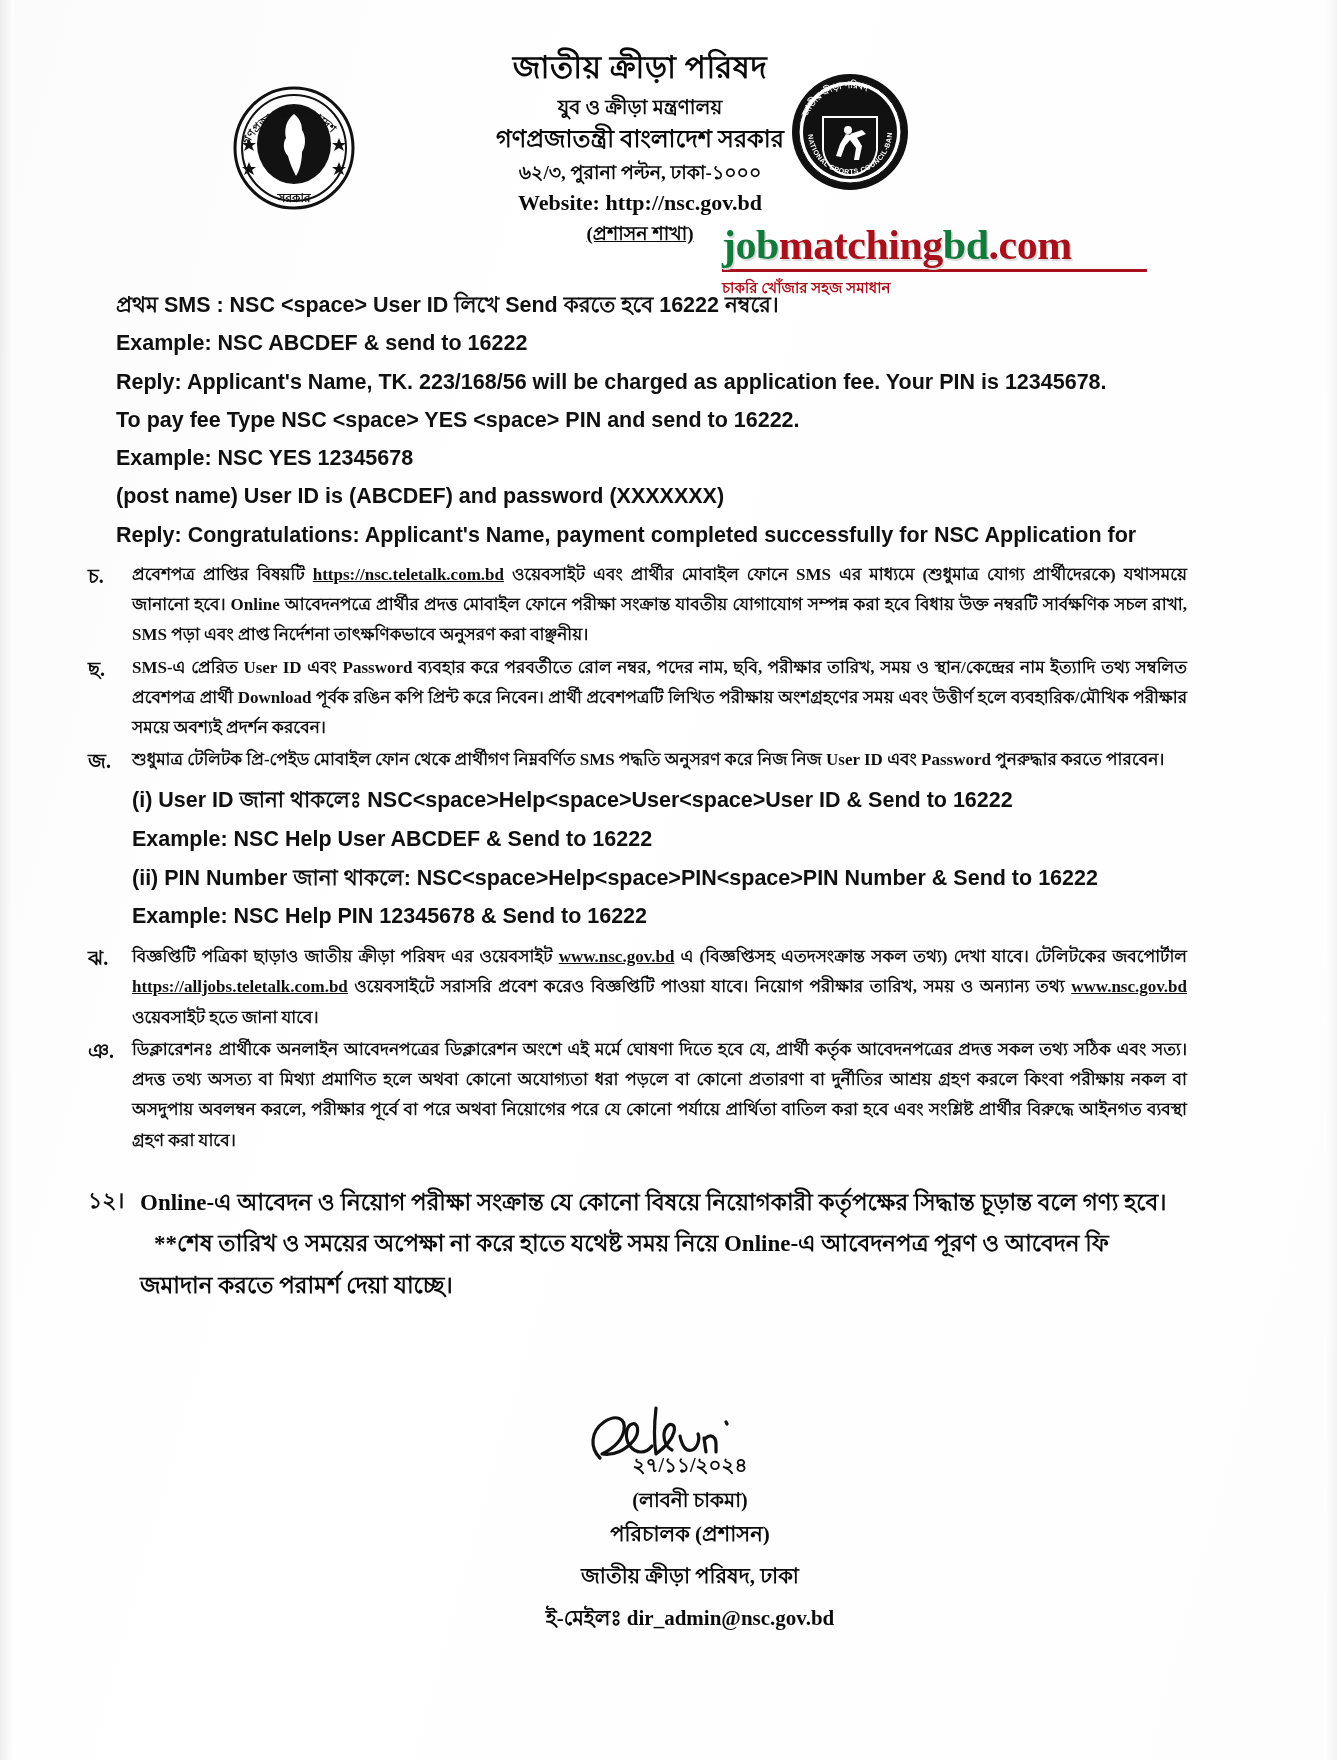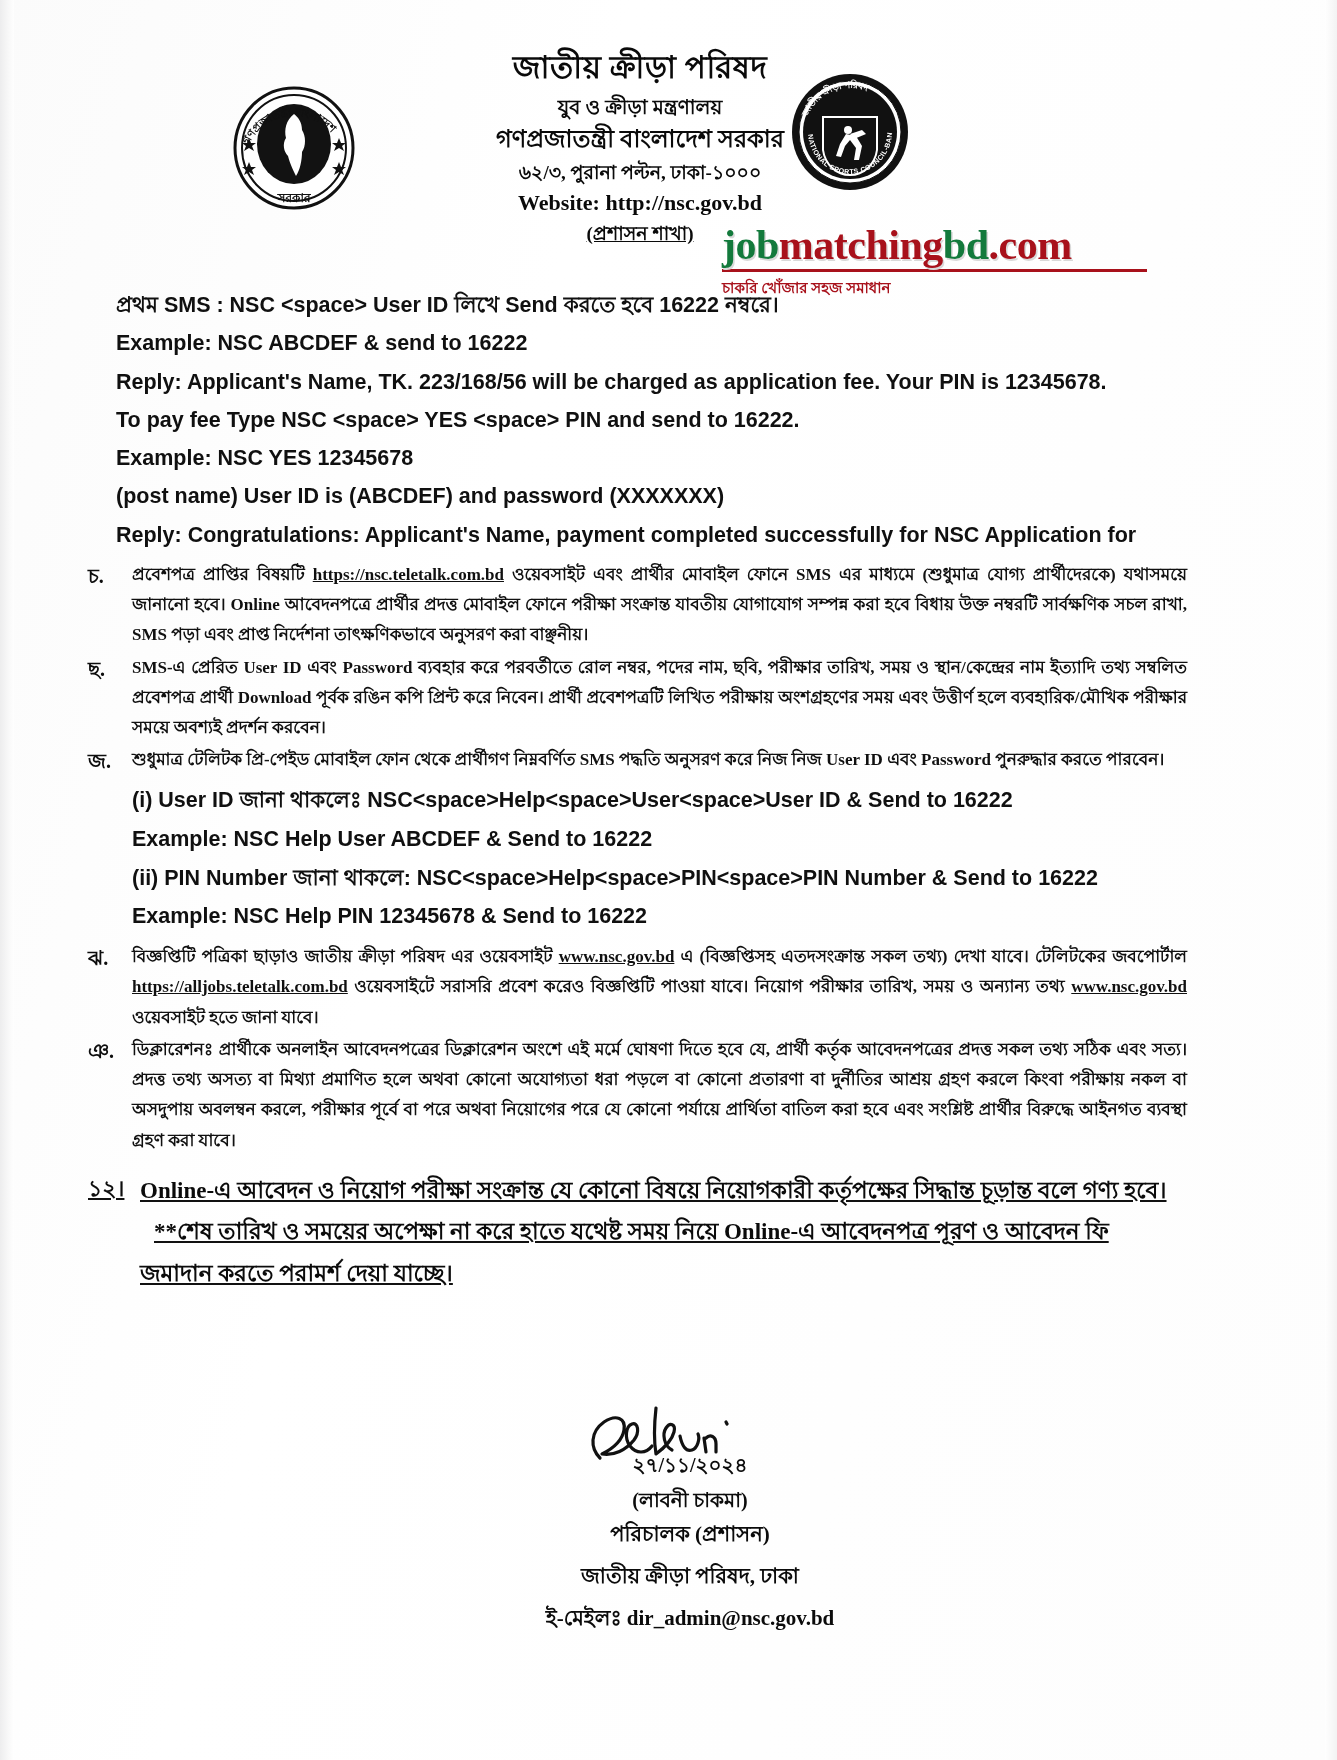--- a/index.html
+++ b/index.html
@@ -126,21 +126,21 @@
   .indent-block{
     padding-left:44px;
   }
   .ln{
     font-family:"Liberation Sans", sans-serif;
     font-size:21.5px; font-weight:600; color:#101010;
     line-height:1.8;
   }
   .u{ text-decoration:underline; }
   .sec-12{
-    display:flex; align-items:flex-start; margin-top:14px;text-decoration:underline;
+    display:flex; align-items:flex-start; margin-top:26px;
   }
   .sec-12 .marker{ width:52px; flex:0 0 52px; font-size:22px;}
   .big-bn{
     font-family:"Liberation Serif", serif;
     font-weight:bold; font-size:23px; line-height:1.8; color:#0b0b0b;
   }
 
   
   .sign{
     position:absolute; left:0; top:1392px; width:1337px; text-align:center;

